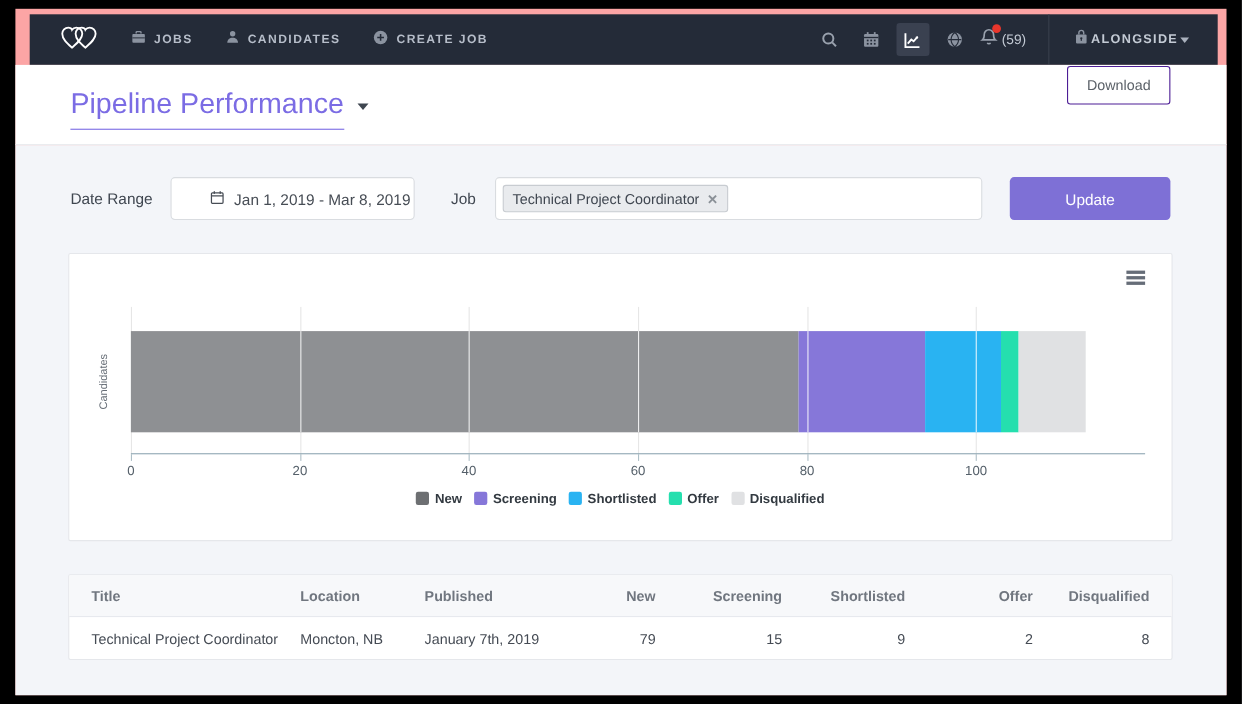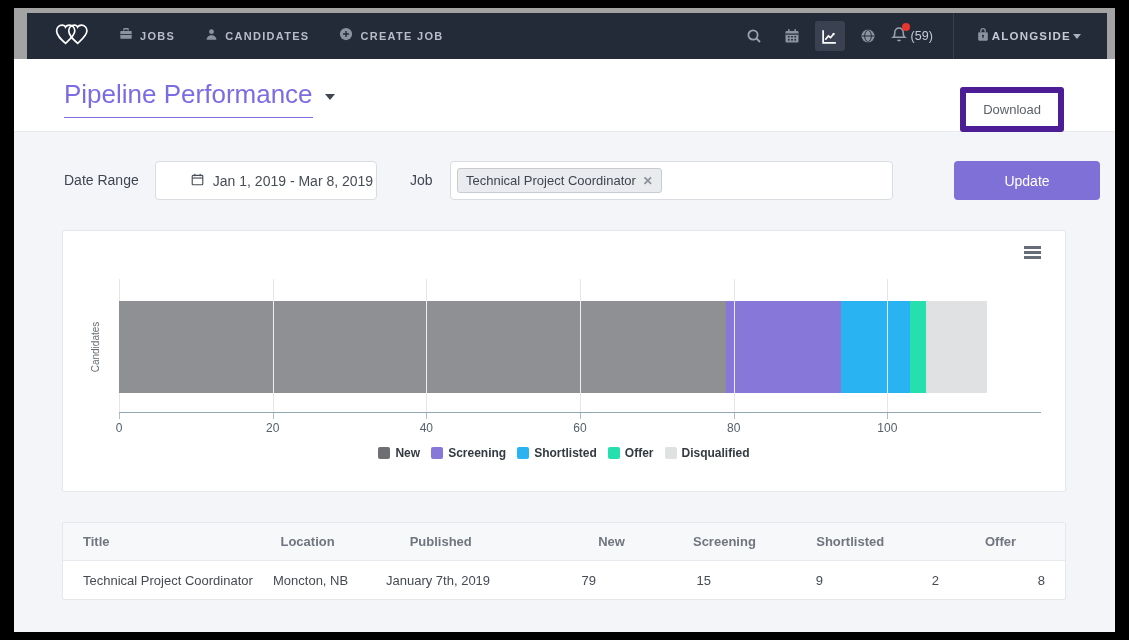--- a/index.html
+++ b/index.html
@@ -1,19 +1,19 @@
 <!DOCTYPE html>
 <html><head>
 <meta charset="utf-8">
 <style>
   * { margin:0; padding:0; box-sizing:border-box; }
   html,body { width:1129px; height:640px; }
   body { background:#000; font-family:"Liberation Sans", sans-serif; position:relative; overflow:hidden; }
 
-  .page { position:absolute; left:14px; right:14px; top:8px; bottom:8px; background:#a3a3a3; }
+  .page { position:absolute; left:14px; right:14px; top:8px; bottom:8px; background:#fca5a5; }
 
   
   .navbar { position:absolute; left:13px; right:8px; top:5px; height:46px; background:#242b38;
             display:flex; align-items:center; }
   .nav-left { display:flex; align-items:center; }
   .brand { margin:0 26px 0 24px; display:flex; align-items:center; cursor:pointer; }
   .nav-item { display:flex; align-items:center; gap:7px; margin-right:30px; cursor:pointer; }
   .nav-item .lbl { color:#b6bdc9; font-size:11px; font-weight:bold; letter-spacing:1.3px; }
   .nav-right { margin-left:auto; display:flex; align-items:center; height:100%; }
   .nav-icon { width:30px; height:30px; display:flex; align-items:center; justify-content:center;
@@ -28,41 +28,41 @@
   .caret-down { width:0; height:0; border-left:4px solid transparent; border-right:4px solid transparent;
                 border-top:5px solid #aab1bd; }
 
   
   .pagehead { position:absolute; left:0; right:0; top:51px; height:73px; background:#fff;
               border-bottom:1px solid #e8eaee; }
   .title-wrap { position:absolute; left:50px; top:20px; display:flex; align-items:center; gap:12px; cursor:pointer; }
   .page-title { color:#7b6ce4; font-size:26px; font-weight:400; border-bottom:1px solid #7b6ce4; padding-bottom:7px; }
   .title-caret { width:0; height:0; border-left:5px solid transparent; border-right:5px solid transparent;
                  border-top:6px solid #3f4650; margin-top:-4px; }
-  .btn-download { position:absolute; right:51px; top:28px; background:#fff; border:6px solid #4c1d95;
+  .btn-download { position:absolute; right:51px; top:1px; background:#fff; border:1px solid #4c1d95;
                   border-radius:3px; color:#5b6168; font-size:13px; padding:9px 17px; cursor:pointer;
                   font-family:"Liberation Sans", sans-serif; }
 
   
   .content { position:absolute; left:0; right:0; top:124px; bottom:0; background:#f3f5f9; }
 
   .filters { position:absolute; left:0; right:0; top:29px; height:40px; }
   .flabel { position:absolute; font-size:14px; color:#3f4650; top:11px; }
   .lab-date { left:50px; }
   .lab-job  { left:396px; }
   .input-box { position:absolute; background:#fff; border:1px solid #d9dce0; border-radius:4px; height:39px; }
   .date-input { left:141px; width:222px; display:flex; align-items:center; justify-content:center; gap:9px;
                 font-size:14px; color:#474d55; cursor:pointer;padding-left:32px; }
   .job-select { left:436px; width:443px; display:flex; align-items:center; padding:0 6px; cursor:text; }
   .chip { background:#e9ebee; border:1px solid #c8ccd1; border-radius:3px; padding:4px 8px; font-size:13px;
           color:#3f4650; display:flex; align-items:center; gap:7px; }
   .chip-x { color:#8a9097; font-size:12px; font-weight:bold; cursor:pointer; line-height:1; }
   .btn-update { position:absolute; left:904px; width:146px; height:39px; background:#7e70d6; border:none;
                 border-radius:4px; color:#fff; font-size:14px; cursor:pointer;
-                font-family:"Liberation Sans", sans-serif;margin-left:36px; }
+                font-family:"Liberation Sans", sans-serif; }
 
   
   .chart-card { position:absolute; left:48px; top:98px; width:1004px; height:262px; background:#fff;
                 border:1px solid #e5e7eb; border-radius:2px; }
   .hamburger { position:absolute; right:24px; top:15px; width:17px; cursor:pointer; }
   .hamburger span { display:block; height:3px; background:#666d78; margin-bottom:2px; }
   .plot { position:absolute; left:56px; top:48px; width:922px; height:134px; }
   .gridline { position:absolute; top:0; bottom:0; width:1px; background:#e6e6e6; }
   .axis-line { position:absolute; left:0; right:0; bottom:0; height:1px; background:#90a7b3; }
   .tickmark { position:absolute; bottom:-6px; width:1px; height:6px; background:#aebfc7; }
@@ -74,21 +74,21 @@
           font-size:10px; color:#666d76; white-space:nowrap; }
   .legend { position:absolute; left:0; right:0; top:215px; display:flex; justify-content:center; gap:11px; }
   .legend-item { display:flex; align-items:center; gap:5px; cursor:pointer; }
   .legend-swatch { width:12px; height:12px; border-radius:2px; }
   .legend-label { font-size:12px; color:#333a41; font-weight:bold; }
 
   
   .table-card { position:absolute; left:48px; top:390px; width:1004px; background:#fff;
                 border:1px solid #e5e7eb; border-radius:2px; }
   .trow { display:flex; align-items:center; height:38px; padding:0 20px; }
-  .thead { background:#f7f8fa; border-bottom:1px solid #e7e9ee;gap:29px; }
+  .thead { background:#f7f8fa; border-bottom:1px solid #e7e9ee; }
   .thead .tcell { color:#70767f; font-size:13px; font-weight:bold; }
   .tbody .tcell { color:#454b54; font-size:13px; }
   .tcell { overflow:hidden; white-space:nowrap; }
 </style>
 </head>
 <body>
 
 <div class="page">
 
   <div class="navbar">

